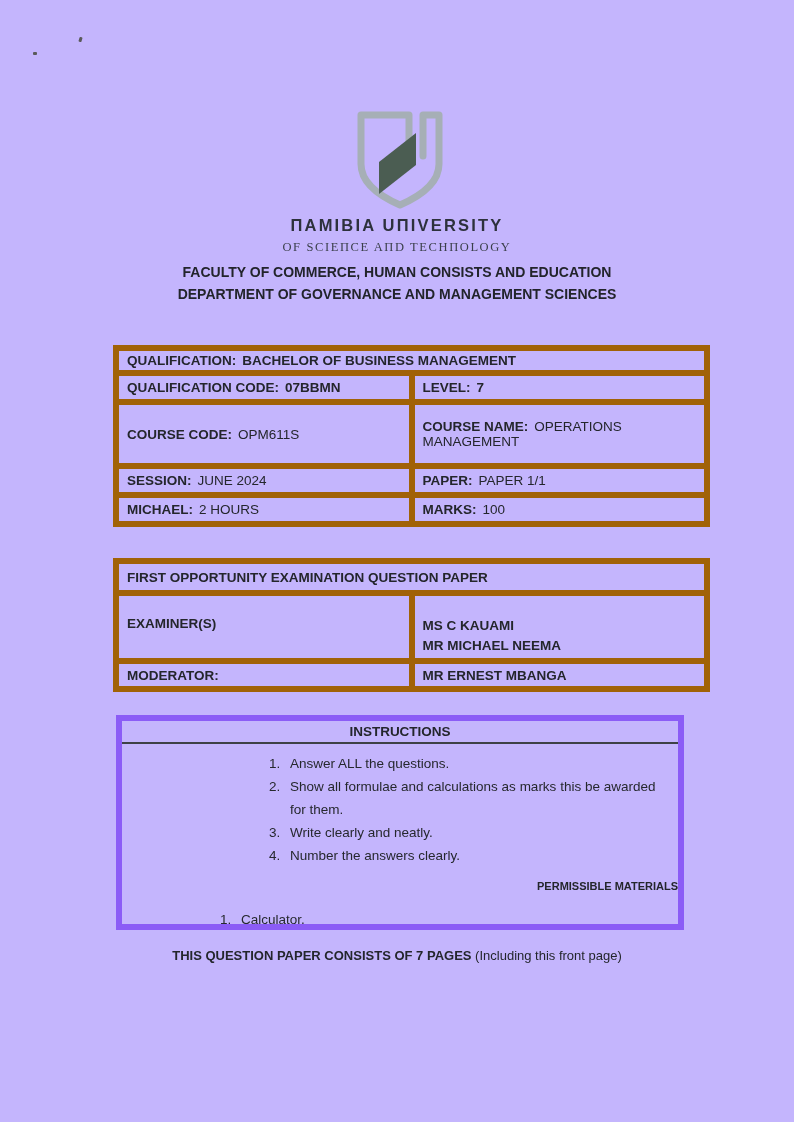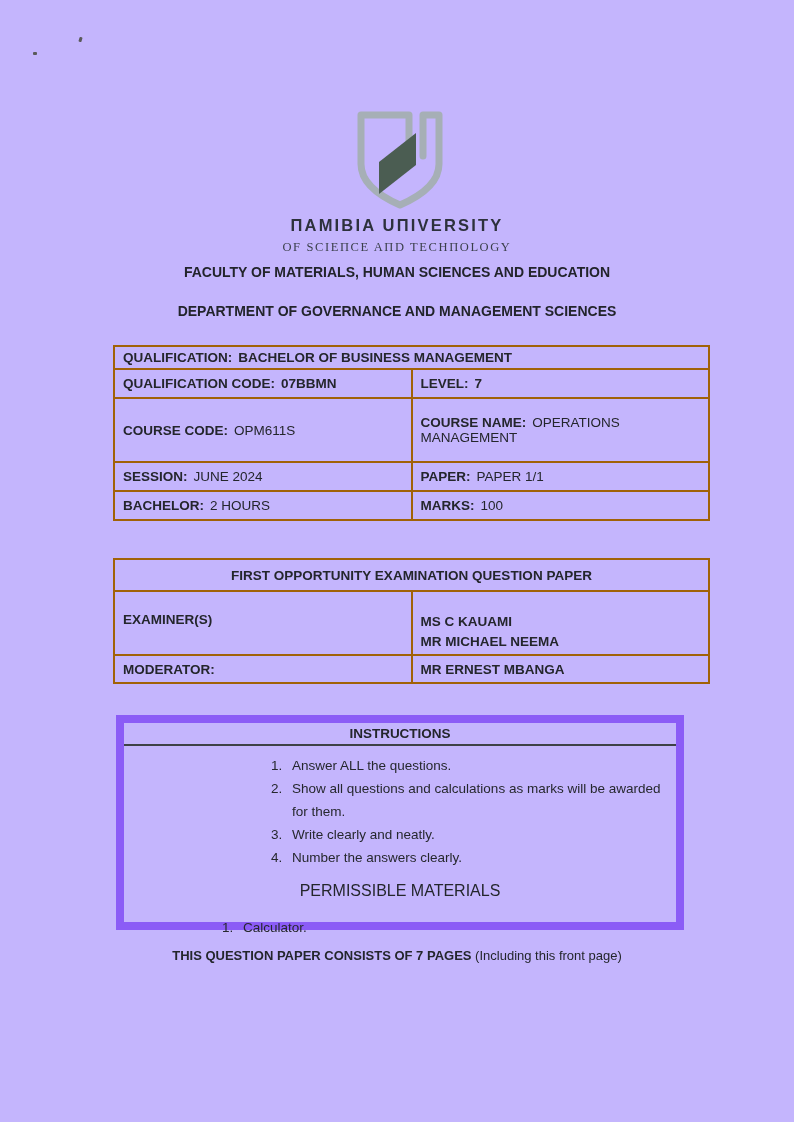--- a/index.html
+++ b/index.html
@@ -13,59 +13,59 @@
   .speck { position:absolute; background:#5a5a5a; border-radius:1px; }
   .speck1 { left:79px; top:37px; width:3px; height:5px; transform:rotate(18deg); }
   .speck2 { left:33px; top:52px; width:4px; height:3px; }
 
   .logo-wrap { position:absolute; left:352px; top:106px; width:96px; height:108px; }
 
   .center-line { position:absolute; left:0; width:794px; text-align:center; white-space:nowrap; }
   .uni-line1 { top:216px; font-size:16.5px; font-weight:bold; letter-spacing:2.2px; color:#2d313c; }
   .uni-line2 { top:240px; font-size:12.5px; letter-spacing:1.6px; color:#3a3f4a;font-family:Liberation Serif, serif; }
   .faculty-line { top:264px; font-size:14px; font-weight:bold; color:#22242b; }
-  .department-line { top:303px; font-size:14px; font-weight:bold; color:#22242b; }
+  .department-line { top:286px; font-size:14px; font-weight:bold; color:#22242b; }
 
   table { border-collapse:collapse; table-layout:fixed; }
-  td { border:2px solid #a16207; font-size:13.5px; padding:2px 8px; vertical-align:middle; }
+  td { border:6px solid #a16207; font-size:13.5px; padding:2px 8px; vertical-align:middle; }
 
   .tbl1 { position:absolute; left:113px; top:345px; width:597px; }
   .tbl1 .c1 { width:277px; }
   .tbl1 .r1 td { height:23px; }
   .tbl1 .r2 td { height:29px; }
   .tbl1 .r3 td { height:64px; }
   .tbl1 .r4 td { height:29px; }
   .tbl1 .r5 td { height:29px; }
   .lab { font-weight:bold; }
   .val-bold { font-weight:bold; }
   .gap2 { display:inline-block; width:6px; }
 
   .tbl2 { position:absolute; left:113px; top:558px; width:597px; }
   .tbl2 .c1 { width:108px; }
   .tbl2 td { font-weight:bold; }
-  .tbl2 .hdr td { height:32px; text-align:center; }
+  .tbl2 .hdr td { height:32px; text-align:left; }
   .tbl2 .exrow td { height:63px; vertical-align:top; padding-top:20px; }
   .tbl2 .modrow td { height:28px;border-radius:13px; }
   .exline { line-height:20px; }
 
   .instr-box {
     position:absolute; left:116px; top:715px; width:568px; height:215px;
-    border:8px solid #8b5cf6;
+    border:6px solid #8b5cf6;
   }
   .instr-title {
     height:23px; border-bottom:2px solid #3e4146;
     text-align:center; font-size:13.5px; font-weight:bold; line-height:21px;
   }
   .instr-list {
     margin:8px 0 0 0; padding-left:162px; width:545px;
     font-size:13.5px; line-height:23px; color:#26282e;
   }
   .instr-list li { padding-left:6px; }
   .materials-title {
-    margin-top:13px; text-align:center; font-size:16px; font-weight:normal;
+    margin-top:13px; text-align:right; font-size:11px; font-weight:bold;
   }
   .materials-list {
     margin:19px 0 0 0; padding-left:113px;
     font-size:13.5px; line-height:18px; color:#26282e;
   }
   .materials-list li { padding-left:6px; }
 
   .footer-line { top:948px; font-size:13px; }
   .footer-line .fbold { font-weight:bold; }
 </style>
@@ -79,42 +79,42 @@
 
   <div class="logo-wrap">
     <svg viewBox="0 0 96 106" width="96" height="106">
       <path d="M 57,50 V 9 H 9 V 58 Q 9,82 48,99 Q 87,82 87,58 V 9 H 71 V 50" fill="none" stroke="#a6afb6" stroke-width="7" stroke-linecap="round" stroke-linejoin="round"></path>
       <polygon points="27,56 64,27 64,59 27,88" fill="#4b5d52"></polygon>
     </svg>
   </div>
 
   <div class="center-line uni-line1">ПAMIBIA UПIVERSITY</div>
   <div class="center-line uni-line2">OF SCIEПCE AПD TECHПOLOGY</div>
-  <div class="center-line faculty-line">FACULTY OF MATERIALS, HUMAN SCIENCES AND EDUCATION</div>
+  <div class="center-line faculty-line">FACULTY OF COMMERCE, HUMAN CONSISTS AND EDUCATION</div>
   <div class="center-line department-line">DEPARTMENT OF GOVERNANCE AND MANAGEMENT SCIENCES</div>
 
   <table class="tbl1">
     <tbody>
         <tr class="r1">
       <td colspan="2"><span class="lab">QUALIFICATION:</span><span class="gap2"></span><span class="val-bold">BACHELOR OF BUSINESS MANAGEMENT</span></td>
     </tr>
     <tr class="r2">
       <td class="c1"><span class="lab">QUALIFICATION CODE:</span><span class="gap2"></span><span class="val-bold">07BBMN</span></td>
       <td><span class="lab">LEVEL:</span><span class="gap2"></span><span class="val-bold">7</span></td>
     </tr>
     <tr class="r3">
       <td class="c1"><span class="lab">COURSE CODE:</span><span class="gap2"></span><span>OPM611S</span></td>
       <td><span class="lab">COURSE NAME:</span><span class="gap2"></span><span>OPERATIONS MANAGEMENT</span></td>
     </tr>
     <tr class="r4">
       <td class="c1"><span class="lab">SESSION:</span><span class="gap2"></span><span>JUNE 2024</span></td>
       <td><span class="lab">PAPER:</span><span class="gap2"></span><span>PAPER 1/1</span></td>
     </tr>
     <tr class="r5">
-      <td class="c1"><span class="lab">BACHELOR:</span><span class="gap2"></span><span>2 HOURS</span></td>
+      <td class="c1"><span class="lab">MICHAEL:</span><span class="gap2"></span><span>2 HOURS</span></td>
       <td><span class="lab">MARKS:</span><span class="gap2"></span><span>100</span></td>
     </tr>
   </tbody>
     </table>
 
   <table class="tbl2">
     <tbody>
         <tr class="hdr">
       <td colspan="2">FIRST OPPORTUNITY EXAMINATION QUESTION PAPER</td>
     </tr>
@@ -129,21 +129,21 @@
       <td class="c1">MODERATOR:</td>
       <td>MR ERNEST MBANGA</td>
     </tr>
   </tbody>
     </table>
 
   <div class="instr-box">
     <div class="instr-title">INSTRUCTIONS</div>
     <ol class="instr-list">
       <li>Answer ALL the questions.</li>
-      <li>Show all questions and calculations as marks will be awarded for them.</li>
+      <li>Show all formulae and calculations as marks this be awarded for them.</li>
       <li>Write clearly and neatly.</li>
       <li>Number the answers clearly.</li>
     </ol>
     <div class="materials-title">PERMISSIBLE MATERIALS</div>
     <ol class="materials-list">
       <li>Calculator.</li>
     </ol>
   </div>
 
   <div class="center-line footer-line">

